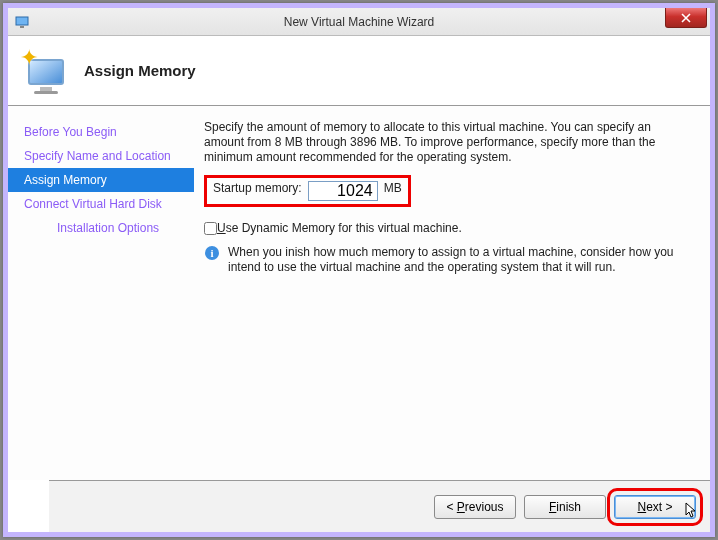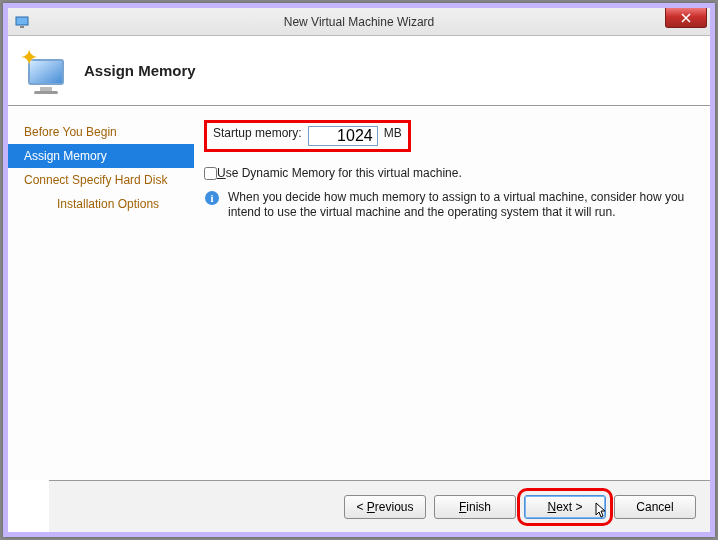--- a/index.html
+++ b/index.html
@@ -117,21 +117,21 @@
     flex: 1;
     display: flex;
     background: #fdfdfd;
   }
   .sidebar {
     width: 186px;
     padding: 14px 0 0 0;
   }
   .sb-item {
     padding: 3px 10px 3px 16px;
-    color: #a16207;
+    color: #8b5cf6;
     cursor: pointer;
     line-height: 18px;
   }
   .sb-item.active {
     background: #1e7fe0;
     color: #fff;
   }
   .sb-sub {
     padding-left: 49px;
   }
@@ -243,57 +243,58 @@
       <div class="monitor-stand"></div>
       <div class="monitor-base"></div>
       <div class="star">✦</div>
     </div>
     <div class="header-title">Assign Memory</div>
   </div>
 
   <div class="body-area">
     <div class="sidebar">
       <div class="sb-item">Before You Begin</div>
+      <div class="sb-item">Specify Name and Location</div>
       <div class="sb-item active">Assign Memory</div>
-      <div class="sb-item">Connect Specify Hard Disk</div>
+      <div class="sb-item">Connect Virtual Hard Disk</div>
       <div class="sb-item sb-sub">Installation Options</div>
     </div>
 
     <div class="main">
+      <div class="desc">Specify the amount of memory to allocate to this virtual machine. You can specify an amount from 8 MB through 3896 MB. To improve performance, specify more than the minimum amount recommended for the operating system.</div>
 
       <div class="mem-row">
         <span>Startup memory:</span>
         <input class="mem-input" type="text" value="1024" style="">
         <span>MB</span>
       </div>
 
       <div class="check-row">
         <input type="checkbox" style="">
         <label><span style="text-decoration:underline">U</span><span>se Dynamic Memory for this virtual machine.</span></label>
       </div>
 
       <div class="info-row">
         <span class="info-icon">
           <svg width="16" height="16" viewBox="0 0 16 16">
               <circle cx="8" cy="8" r="7" fill="#3d8fe0"></circle>
               <text x="8" y="12" text-anchor="middle" font-size="11" font-weight="bold" fill="#fff" font-family="Georgia">i</text>
             </svg>
         </span>
-        <span>When you decide how much memory to assign to a virtual machine, consider how you intend to use the virtual machine and the operating system that it will run.</span>
+        <span>When you inish how much memory to assign to a virtual machine, consider how you intend to use the virtual machine and the operating system that it will run.</span>
       </div>
     </div>
   </div>
 
   <div class="footer">
     <button class="btn"><span>&lt; </span><span class="u">P</span><span>revious</span></button>
     <button class="btn"><span class="u">F</span><span>inish</span></button>
     <button class="btn default highlight-box">
       <span class="u">N</span><span>ext &gt;</span>
       <span class="cursor-img">
         <svg width="14" height="18" viewBox="0 0 14 18">
             <path d="M1 1 L1 13 L4 10 L6 15 L8 14 L6 9 L10 9 Z" fill="#fff" stroke="#000" stroke-width="1"></path>
           </svg>
       </span>
     </button>
-    <button class="btn">Cancel</button>
   </div>
 
 </div>
 
 </body></html>

